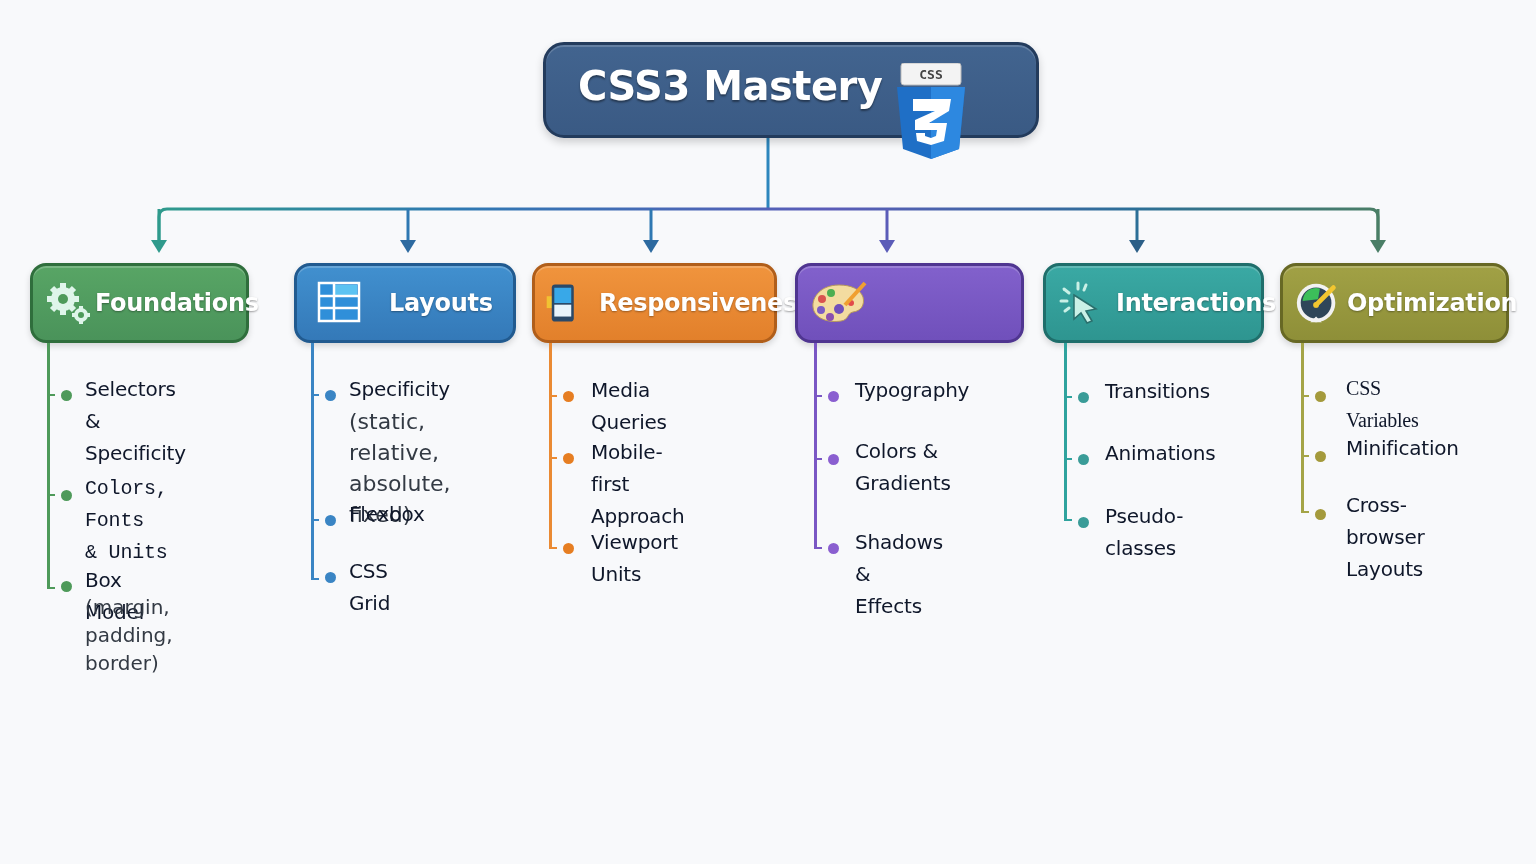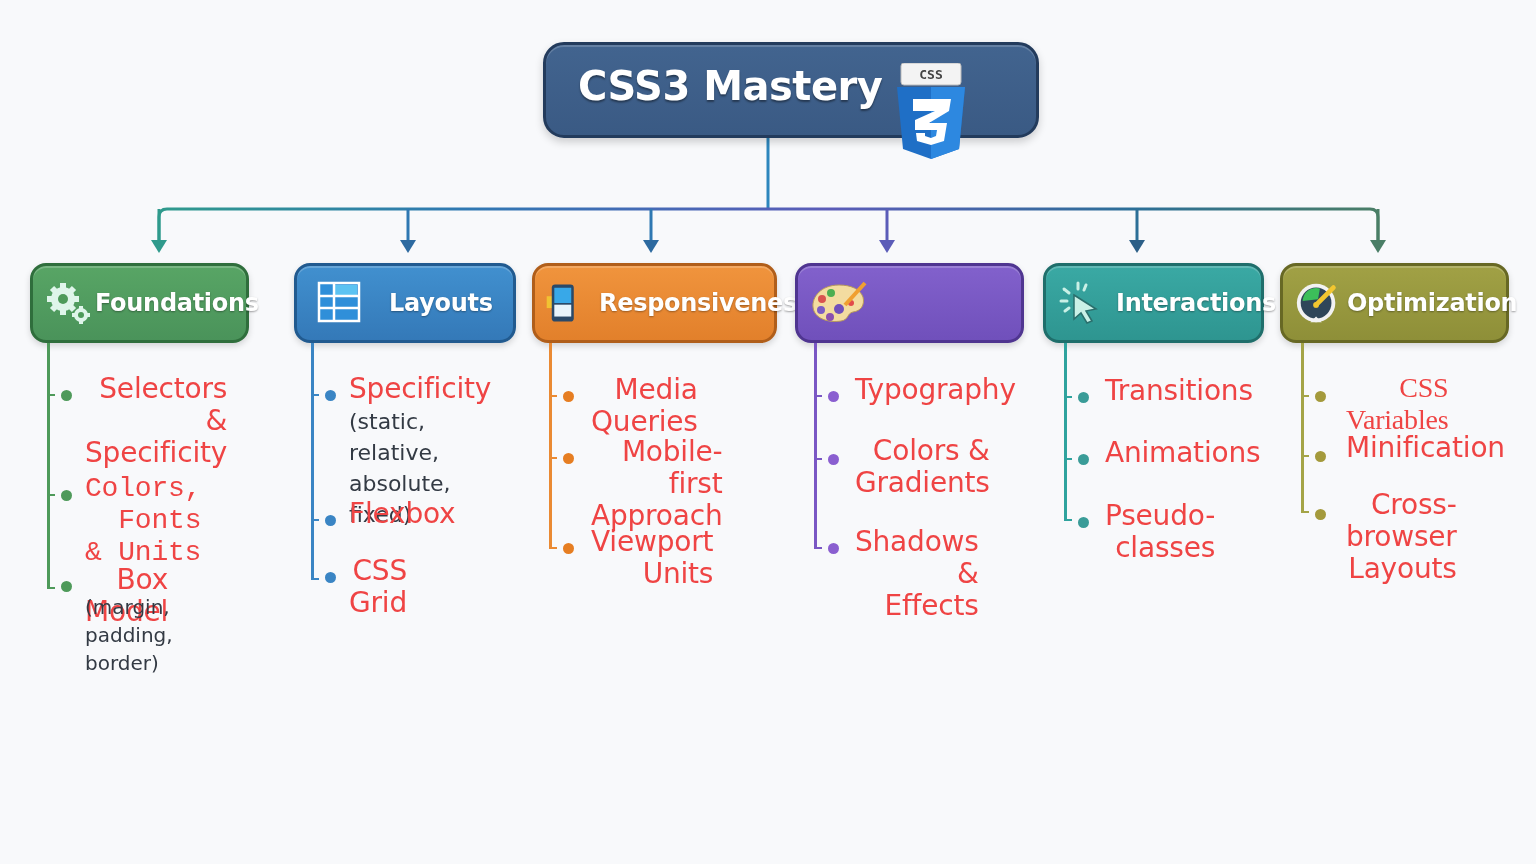--- a/index.html
+++ b/index.html
@@ -31,22 +31,22 @@
   .cat .ic { width: 52px; height: 48px; flex: 0 0 auto; margin-left: 10px; }
   .cat .lbl { font-size: 24px; line-height: 28px; text-shadow: 0 1px 2px rgba(0,0,0,0.35); white-space: nowrap; letter-spacing: -0.3px; }
   .cat .lbl.two { font-size: 23px; line-height: 28px; white-space: pre-line; }
 
   .branch { position: absolute; top: 343px; }
   .vline { position: absolute; left: 0; top: 0; width: 3px; }
   .item { position: absolute; left: 0; }
   .item .tick { position: absolute; left: 0; width: 8px; height: 2px; }
   .item .dot { position: absolute; left: 14px; width: 11px; height: 11px; border-radius: 50%; }
   .item .txt {
-    position: absolute; left: 38px; white-space: pre-line; color: #ef4444;
-    font-size: 28px; line-height: 32px; letter-spacing: -0.2px; text-align: right;
+    position: absolute; left: 38px; white-space: pre-line; color: #0f172a;
+    font-size: 20px; line-height: 32px; letter-spacing: -0.2px;
   }
   .item .sub {
     position: absolute; left: 38px; white-space: pre-line; color: #333a44;
     font-size: 20px; line-height: 28px;
   }
 </style>
 </head>
 <body>
 
 <svg class="connectors" width="1536" height="864">

